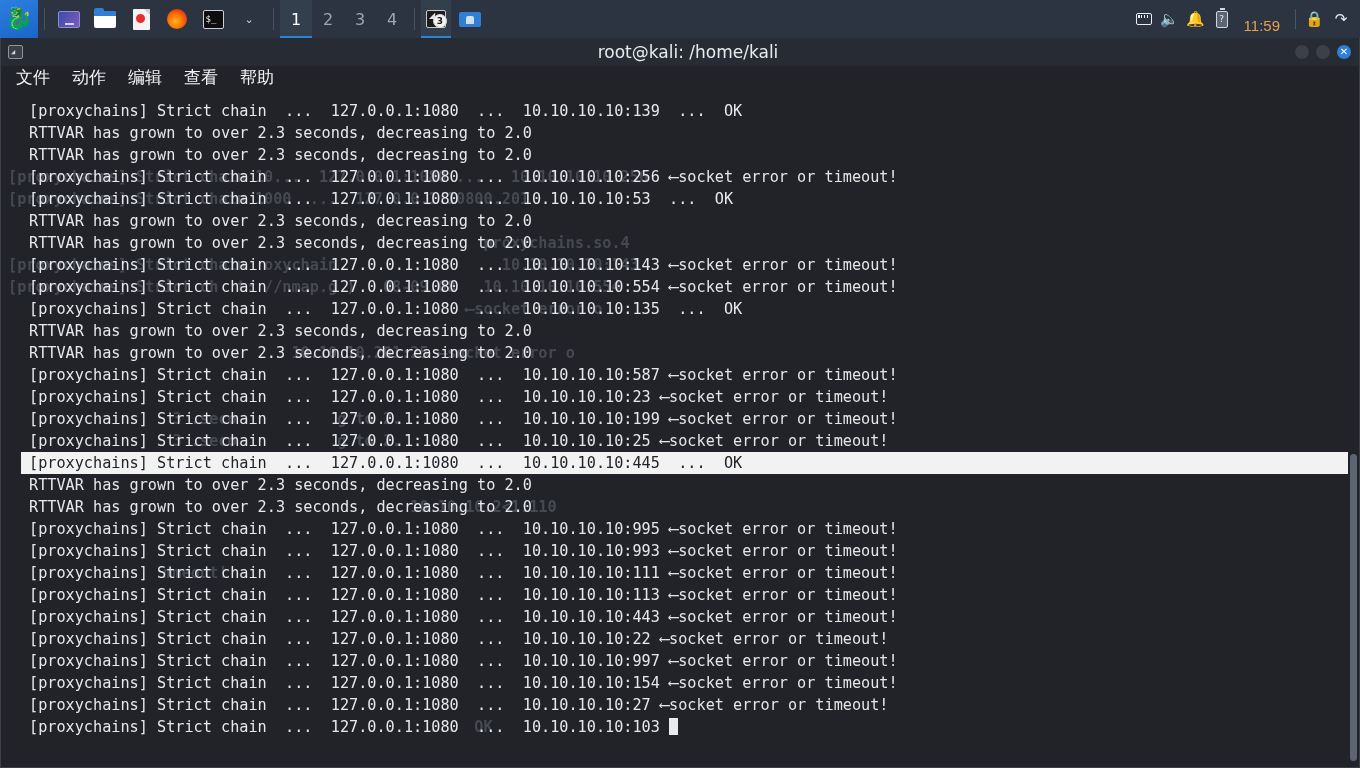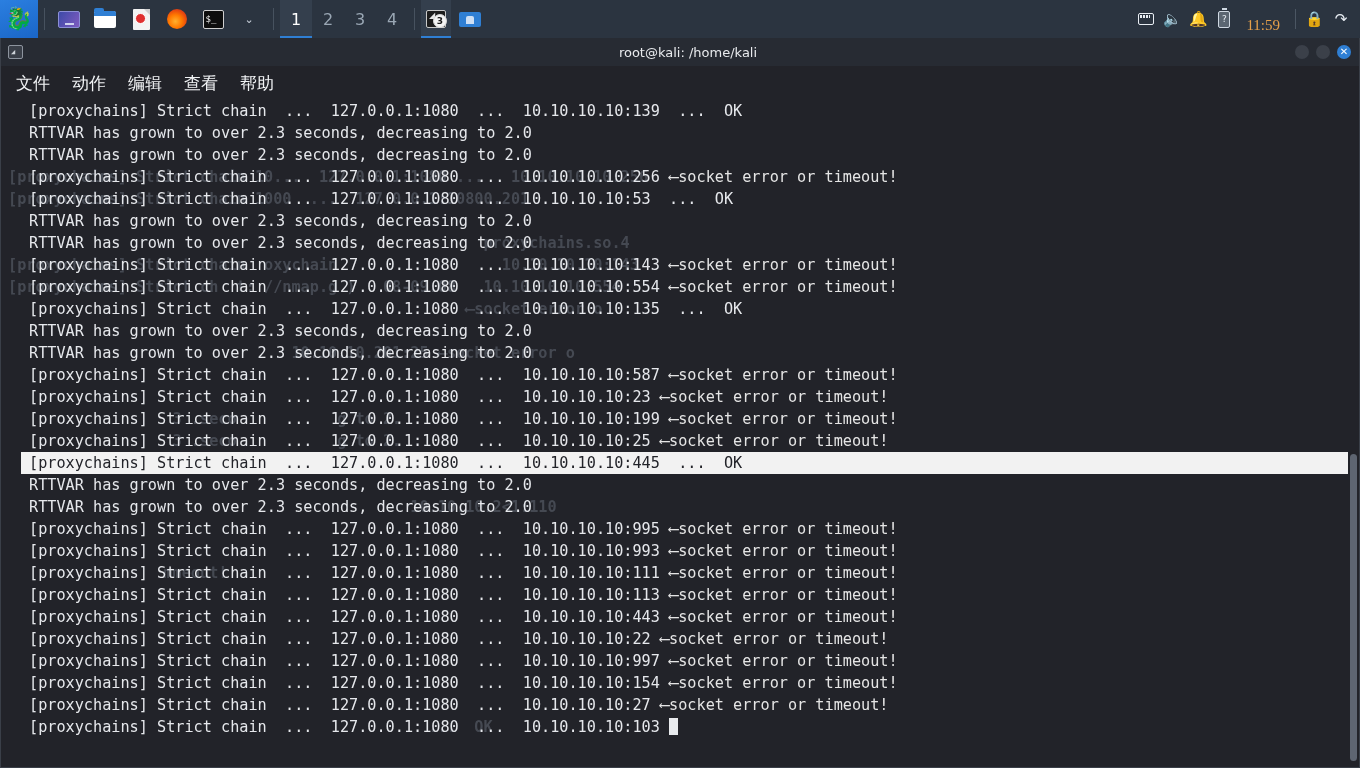--- a/index.html
+++ b/index.html
@@ -78,45 +78,45 @@
   .wb2-ico { width:22px; height:15px; background:#2f7fd4; border-radius:2px; position:relative;}
   .wb2-ico::after{ content:""; position:absolute; left:7px; top:4px; width:8px; height:8px; background:#cfe0f5; border-radius:2px 2px 0 0;}
 
   .tray-ico { width:26px; height:38px; display:flex; align-items:center; justify-content:center; color:#e9eef4; font-size:15px;}
   .net-ico { width:16px; height:12px; border:1.6px solid #e9eef4; border-radius:2px; position:relative;}
   .net-ico::after{content:""; position:absolute; left:1px; top:1px; width:10px; height:3px;
       background: repeating-linear-gradient(90deg,#e9eef4 0 1.5px, transparent 1.5px 3px);}
   .bat-ico { width:12px; height:17px; border:1.6px solid #cfd8e2; border-radius:2px; background:#5b6672;
       position:relative; color:#e9eef4; font-size:9px; text-align:center; line-height:14px;}
   .bat-ico::before{content:""; position:absolute; left:3px; top:-4px; width:5px; height:2px; background:#cfd8e2;}
-  .tb-clock { color:#e6a04a; font-size:15px; padding: 0 9px; font-family:Liberation Serif, serif;margin-top:12px;}
+  .tb-clock { color:#e6a04a; font-size:15px; padding: 0 9px; font-family:Liberation Sans, sans-serif;margin-top:12px;}
   .tray-sep { width:1px; height:20px; background:#4b5663; margin:0 6px; }
 
   
   #window { position:absolute; left:0; top:38px; width:1360px; height:730px; background:#222329; }
 
   #titlebar {
     position:relative; height:28px; background:#272b33;
     display:flex; align-items:center;
   }
   .tb-appicon {
     margin-left:8px; width:15px; height:14px; border:1px solid #8d949e; border-radius:2px;
     background:#3a3f48; color:#cfd4da; font-size:7px; line-height:12px; padding-left:2px;
     font-family:"DejaVu Sans Mono", monospace;
   }
   #titletext {
     position:absolute; left:16px; right:0; text-align:center;
-    font-size:13px; color:#e8eaed; font-family:"DejaVu Sans", sans-serif;
+    font-size:17px; color:#e8eaed; font-family:"DejaVu Sans", sans-serif;
   }
   .wincontrols { margin-left:auto; display:flex; align-items:center; gap:7px; padding-right:9px; z-index:2;}
   .wc { width:14px; height:14px; border-radius:50%; background:#3b4049; }
   .wc.close { background:#2f7fd4; color:#fff; font-size:10px; line-height:14px; text-align:center; }
 
   
-  #menubar { height:34px; display:flex; align-items:center; padding-left:16px; background:#222329; }
+  #menubar { height:34px; display:flex; padding-left:16px; background:#222329; }
   .menu-item {
     color:#f1f3f5; font-size:17px; margin-right:22px;
     font-family:"DejaVu Sans", sans-serif;
   }
 
   
   #terminal {
     position:relative; width:1360px; height:668px; background:#222329;
     overflow:hidden;
   }

